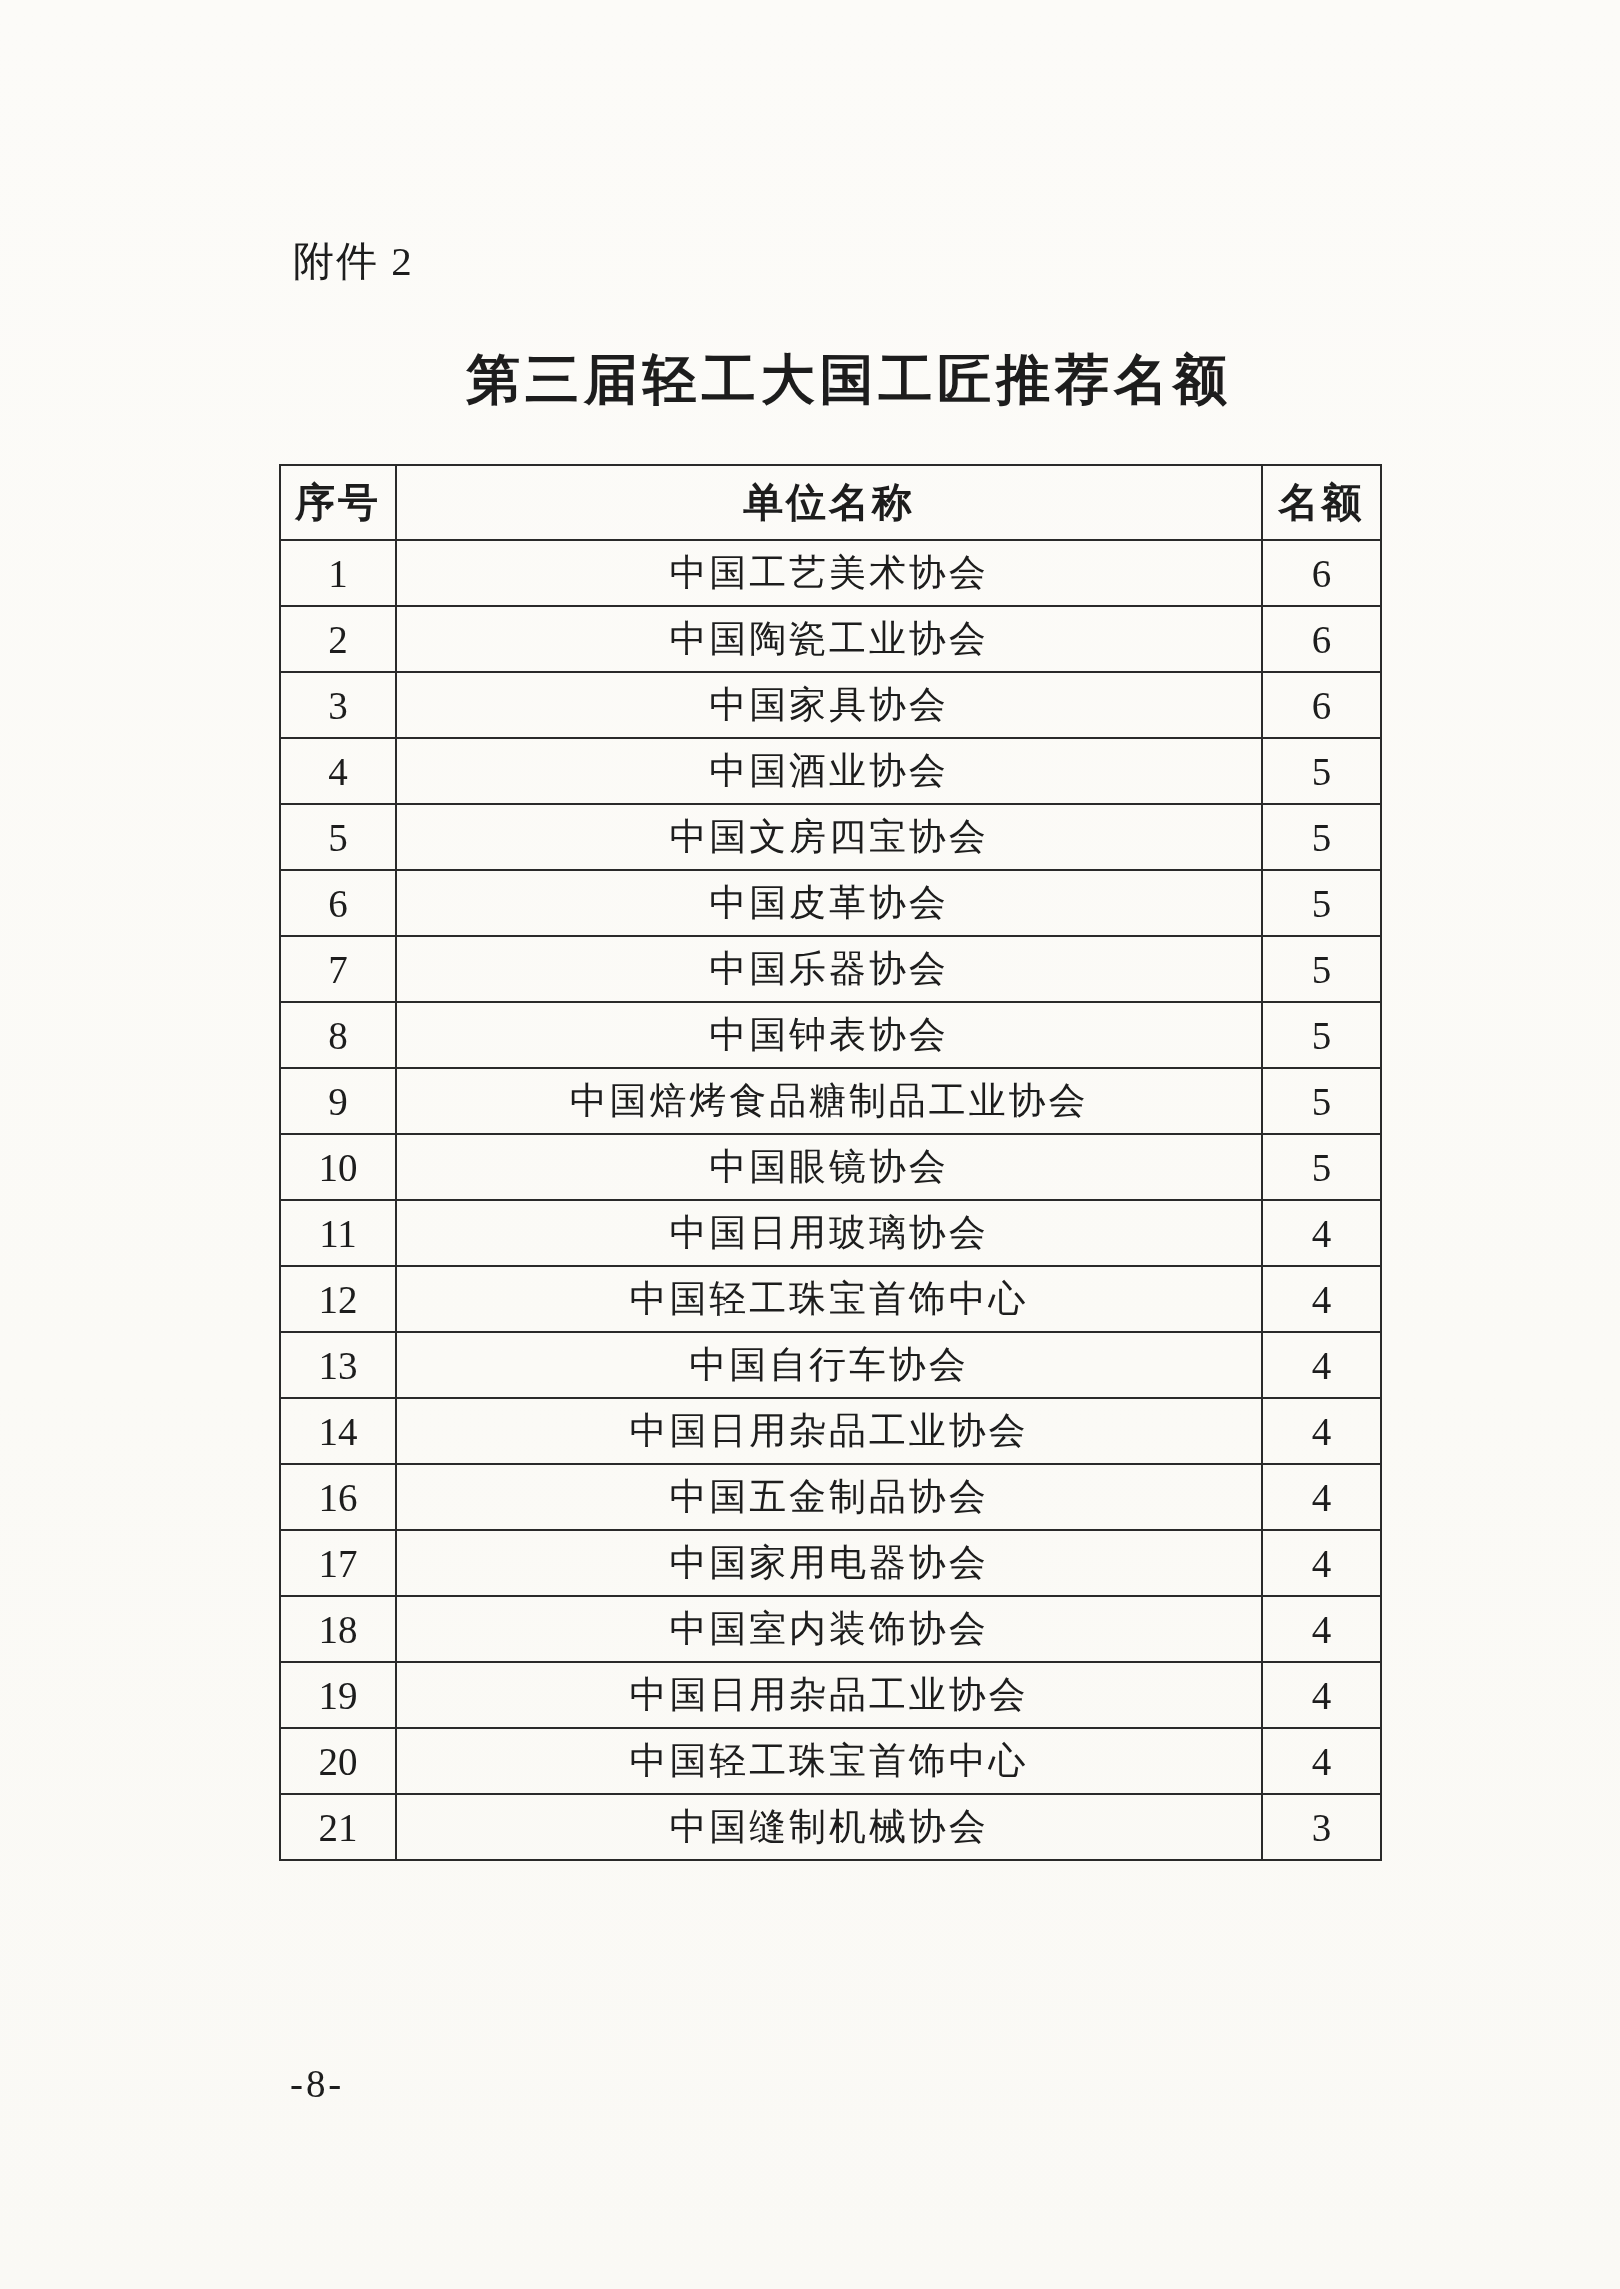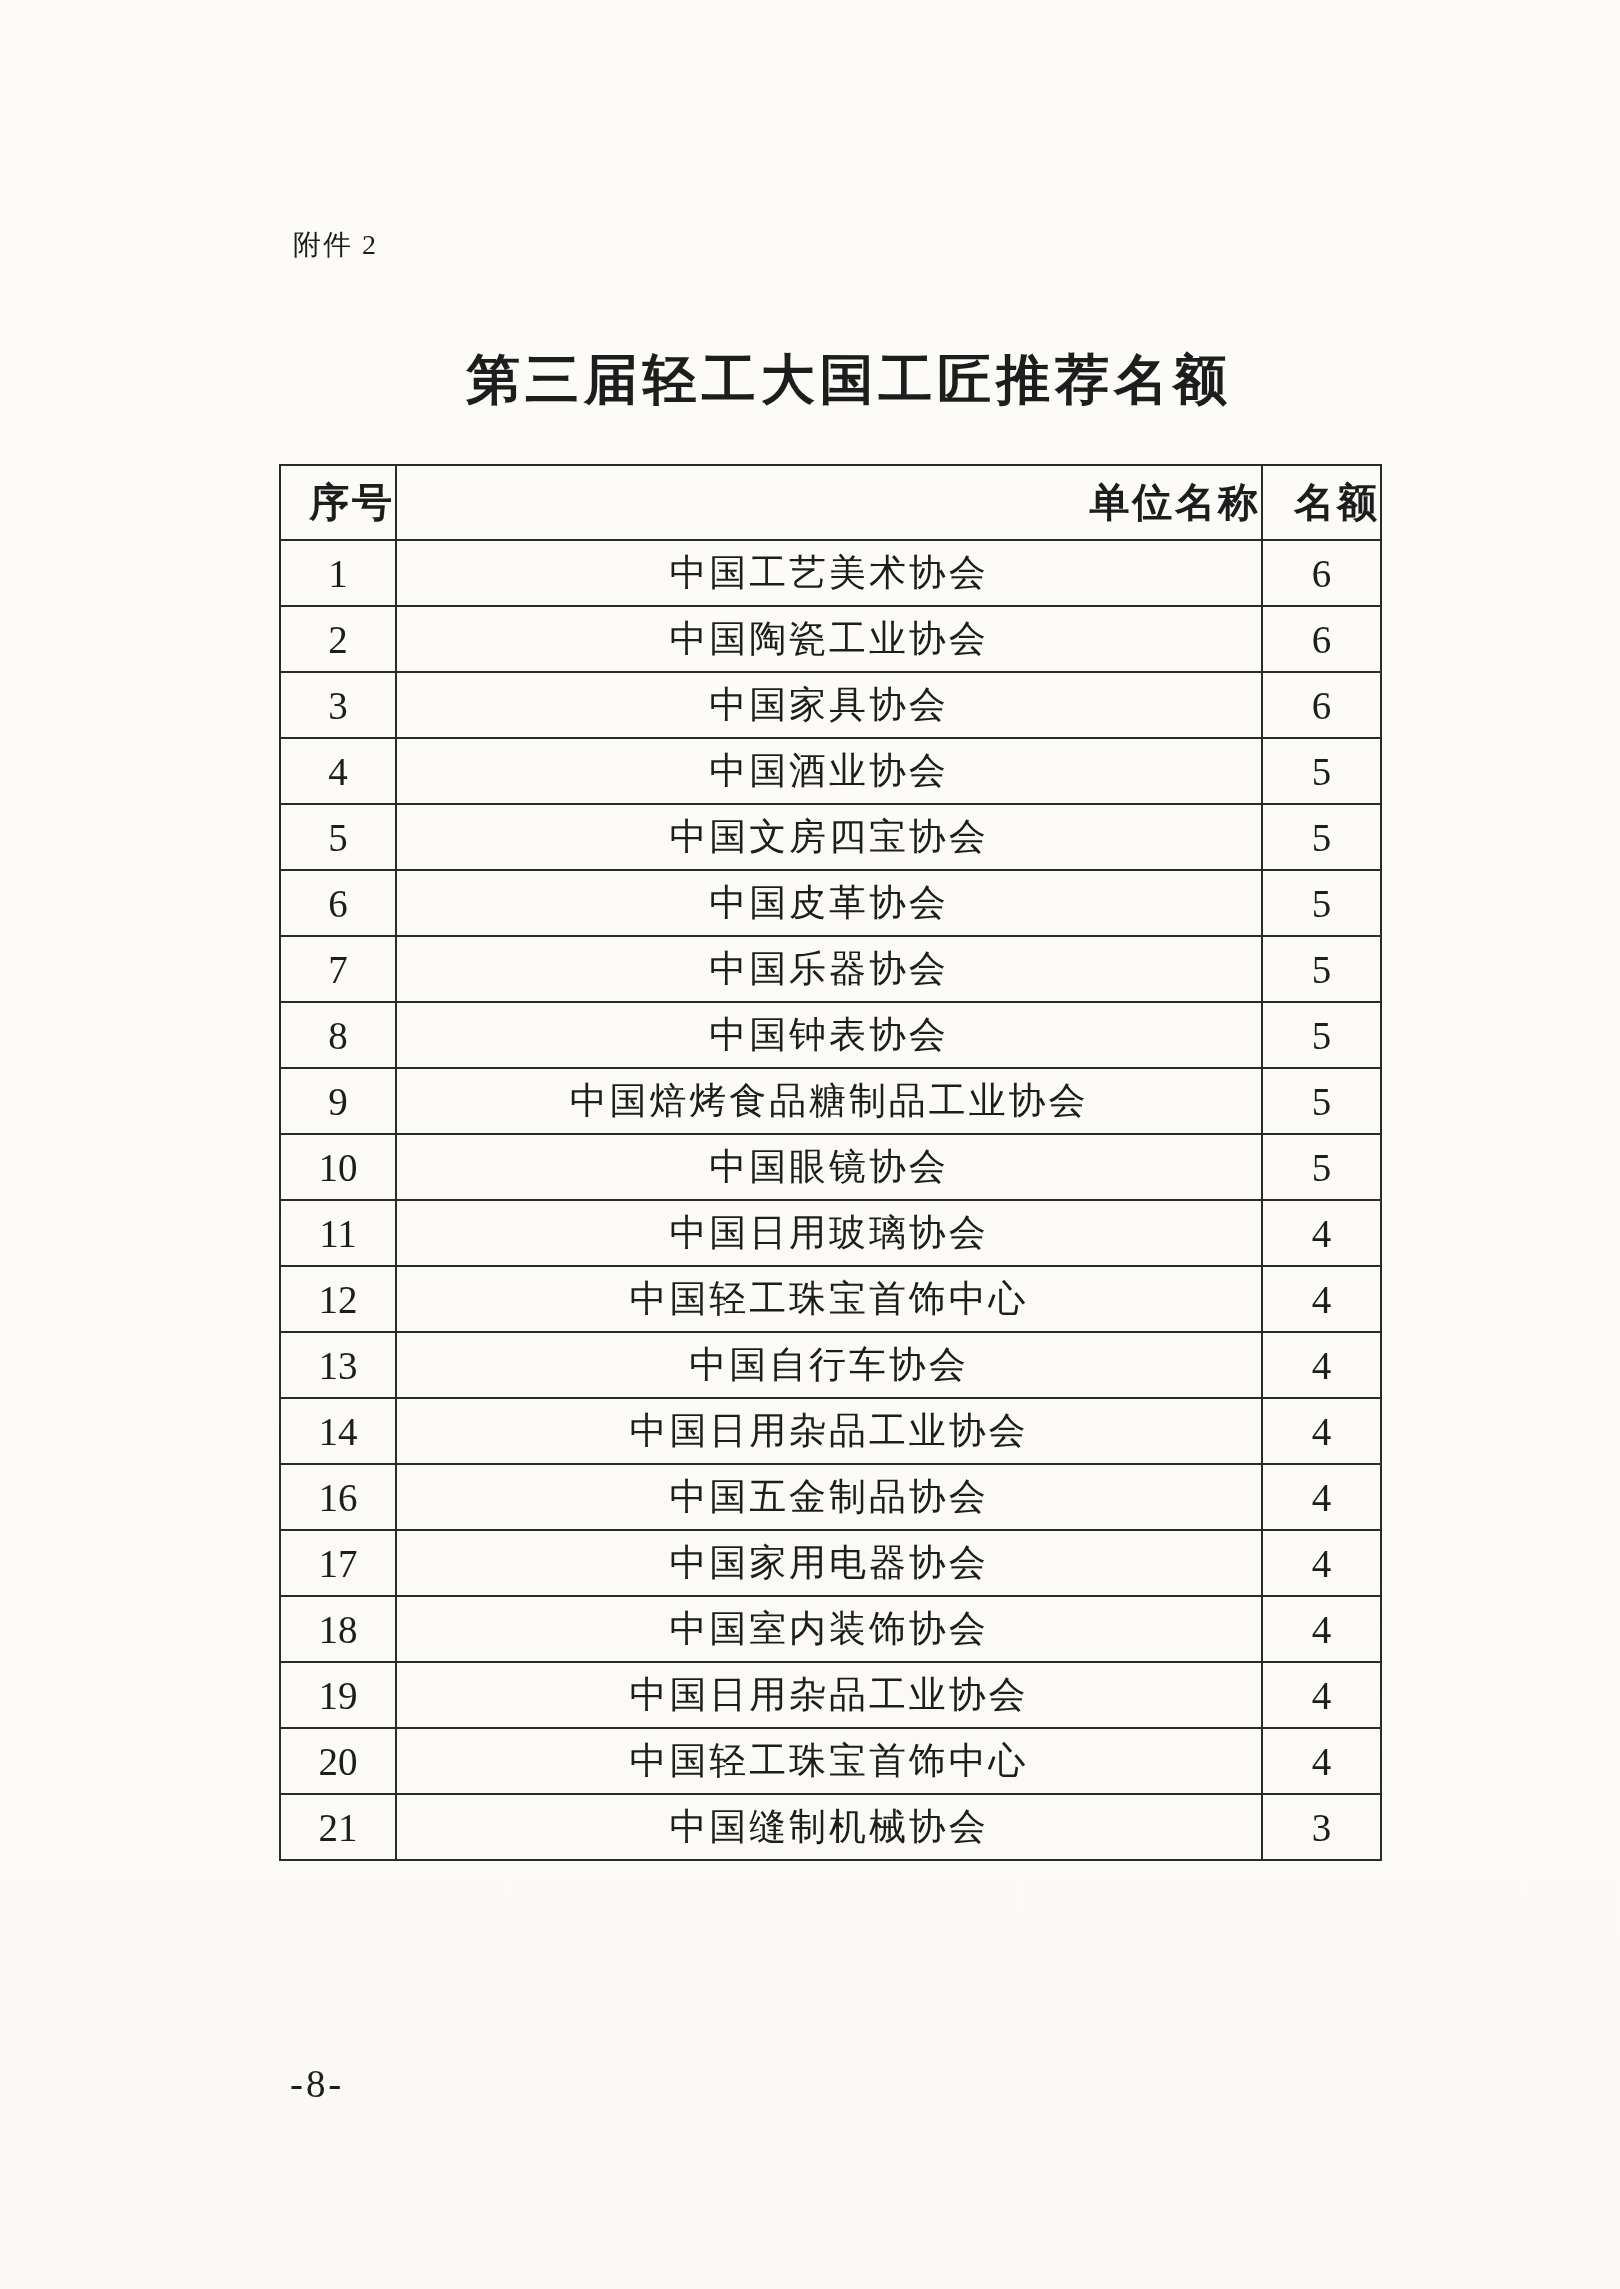--- a/index.html
+++ b/index.html
@@ -11,22 +11,22 @@
     width: 1620px;
     height: 2290px;
     background: linear-gradient(180deg, #fcfbf8 0%, #fbfaf6 60%, #faf9f5 100%);
     font-family: "Liberation Serif", "DejaVu Serif", serif;
     color: #1d1d1d;
     overflow: hidden;
   }
   .attachment-label {
     position: absolute;
     left: 293px;
-    top: 226px;
-    font-size: 28px;
+    top: 234px;
+    font-size: 41px;
     letter-spacing: 2px;
   }
   .doc-title {
     position: absolute;
     left: 279px;
     top: 308px;
     width: 1140px;
     text-align: center;
     font-size: 54px;
     font-weight: bold;
@@ -51,21 +51,20 @@
     text-align: center;
     vertical-align: middle;
     padding: 0;
     overflow: hidden;
   }
   .quota-table thead th {
     height: 73px;
     font-size: 40px;
     font-weight: bold;
     letter-spacing: 2.9px;
-    text-align: right;
   }
   .quota-table tbody td {
     height: 64px;
     font-size: 39px;
   }
   .quota-table tbody td:nth-child(2) {
     font-size: 37px;
     letter-spacing: 2.9px;
     margin-left: 38px;
   }

